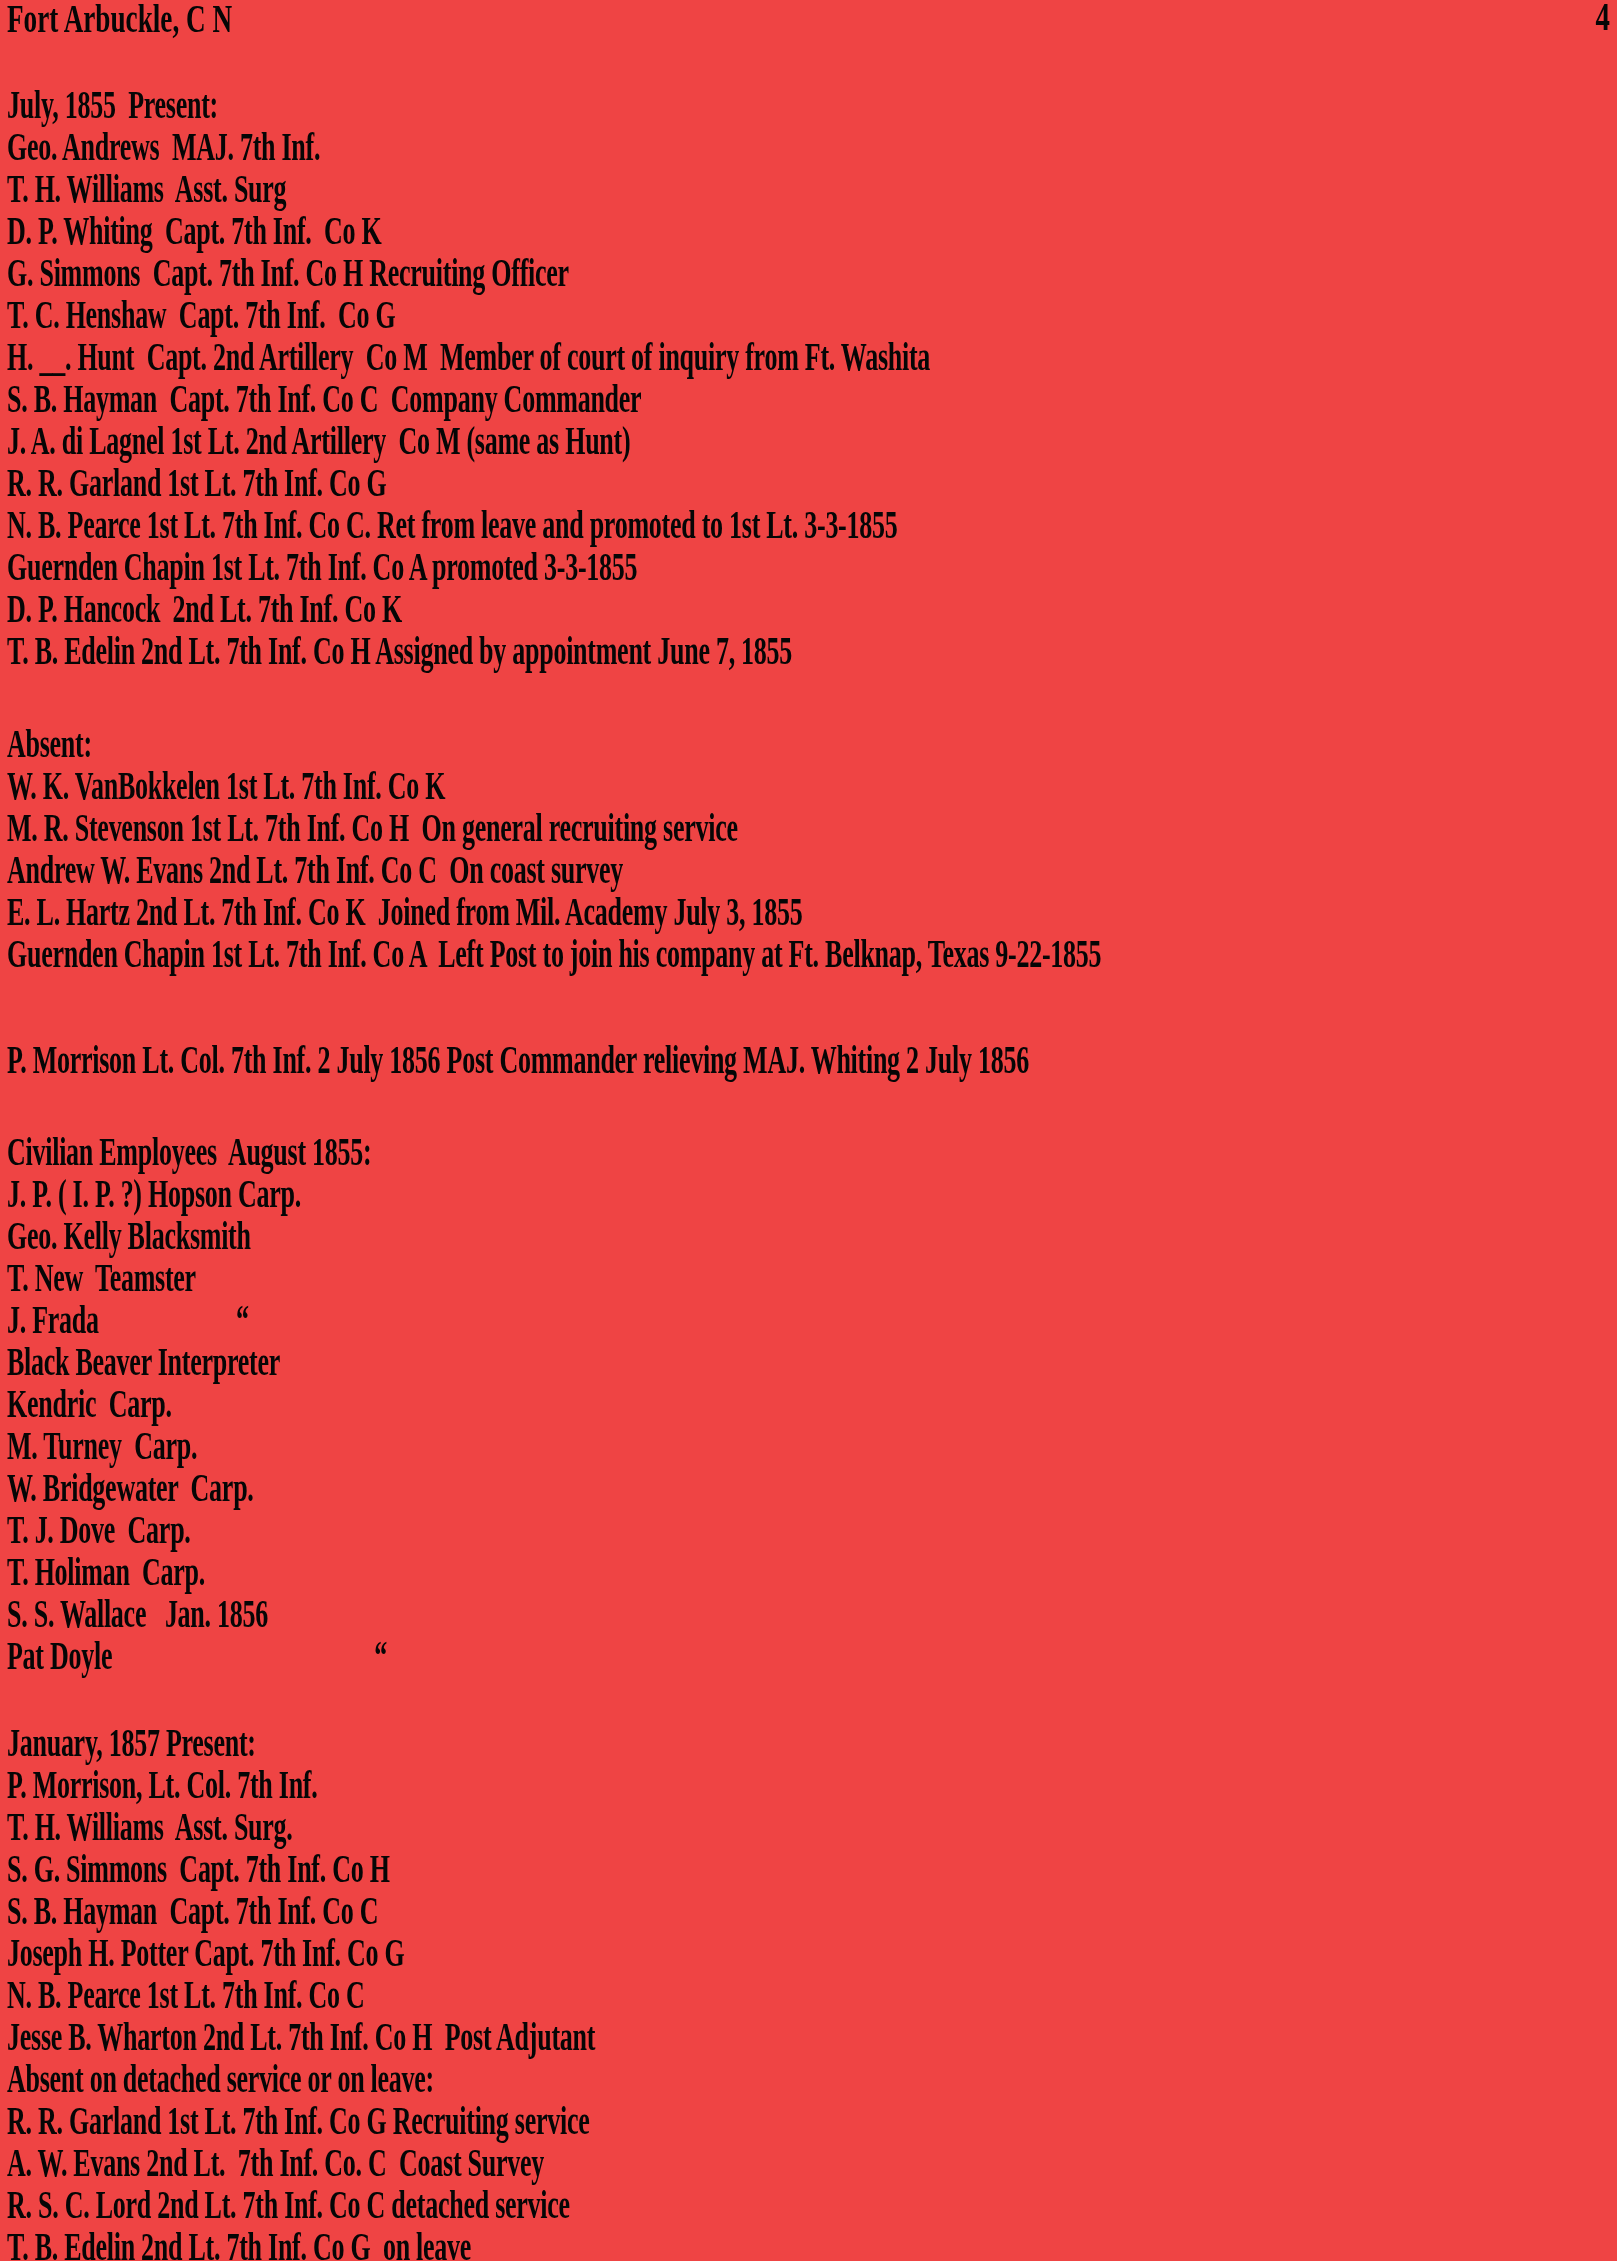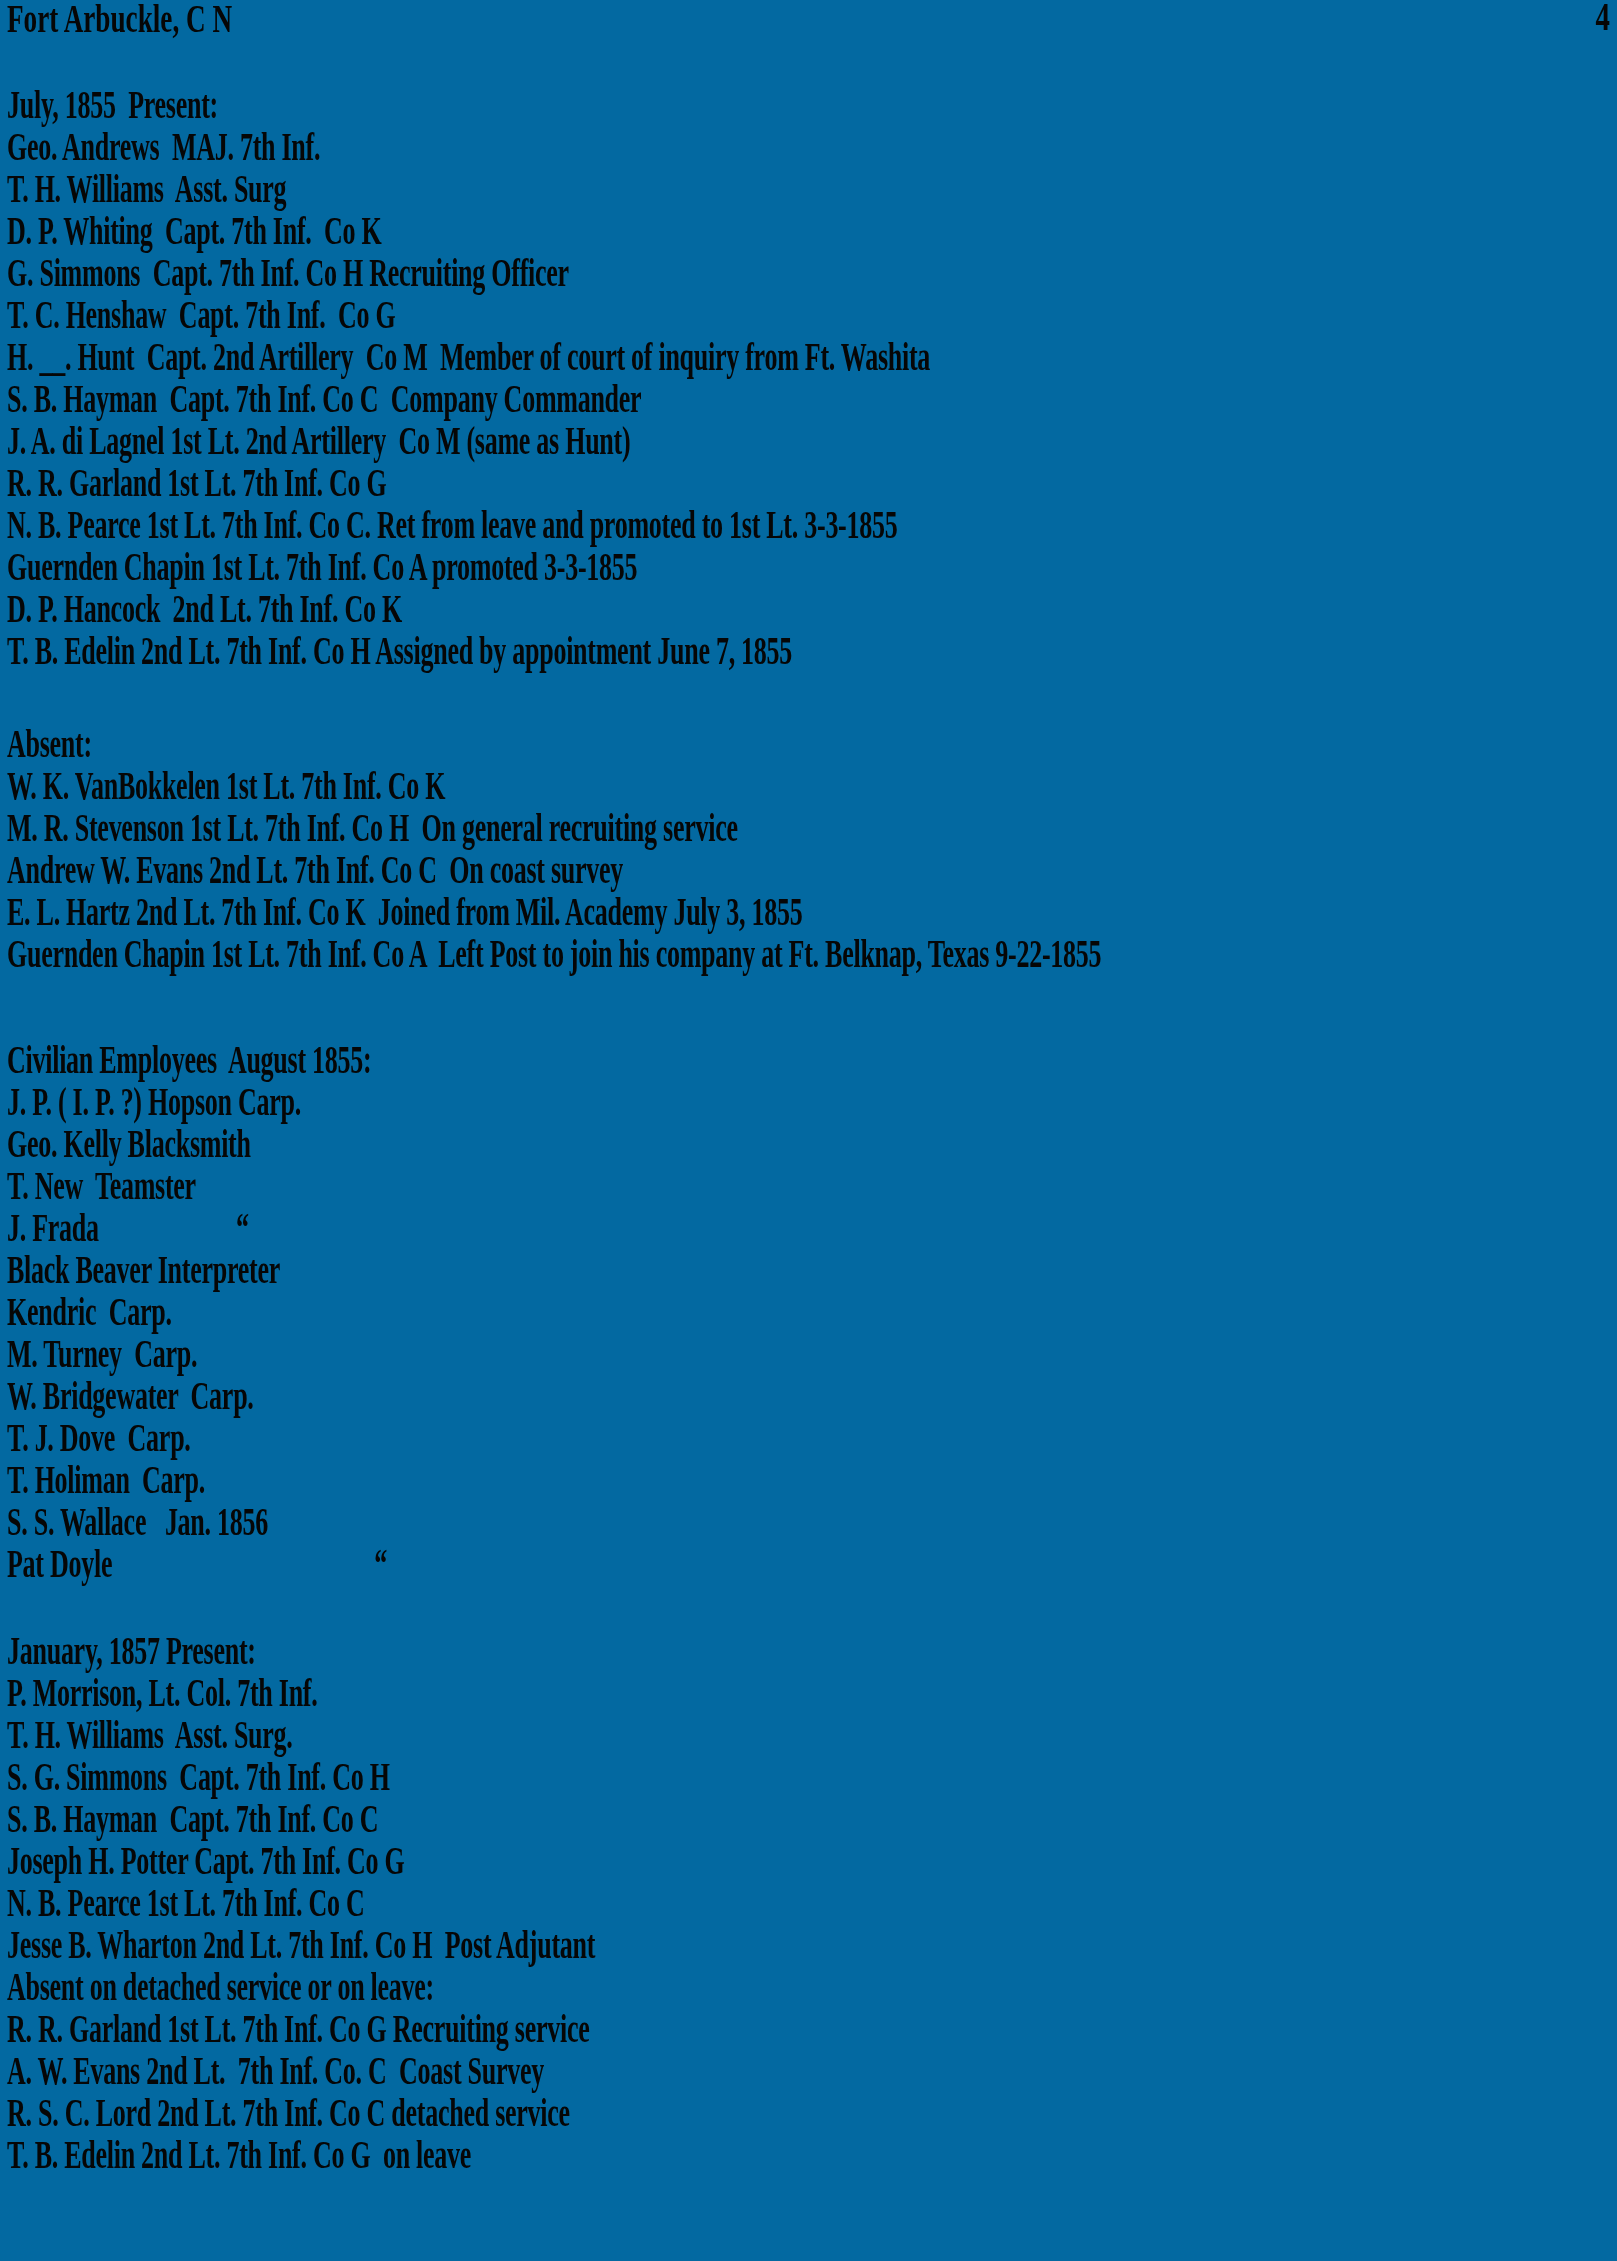--- a/index.html
+++ b/index.html
@@ -4,21 +4,21 @@
 <style>
   html, body {
     margin: 0;
     padding: 0;
     background: #ffffff;
   }
   .page {
     position: relative;
     width: 1617px;
     height: 2261px;
-    background: #0369a1;
+    background: #ef4444;
     overflow: hidden;
     font-family: "Liberation Serif", serif;
     font-weight: bold;
     color: #060606;
     -webkit-font-smoothing: antialiased;
   }
   .hdr-title {
     position: absolute;
     top: -3.4px;
     left: 6.9px;
@@ -88,20 +88,23 @@
 
     <div class="section sec-absent">
       <div class="line">Absent:</div>
       <div class="line">W. K. VanBokkelen 1st Lt. 7th Inf. Co K</div>
       <div class="line">M. R. Stevenson 1st Lt. 7th Inf. Co H  On general recruiting service</div>
       <div class="line">Andrew W. Evans 2nd Lt. 7th Inf. Co C  On coast survey</div>
       <div class="line">E. L. Hartz 2nd Lt. 7th Inf. Co K  Joined from Mil. Academy July 3, 1855</div>
       <div class="line">Guernden Chapin 1st Lt. 7th Inf. Co A  Left Post to join his company at Ft. Belknap, Texas 9-22-1855</div>
     </div>
 
+    <div class="section sec-note">
+      <div class="line">P. Morrison Lt. Col. 7th Inf. 2 July 1856 Post Commander relieving MAJ. Whiting 2 July 1856</div>
+    </div>
 
     <div class="section sec-civilian">
       <div class="line">Civilian Employees  August 1855:</div>
       <div class="line">J. P. ( I. P. ?) Hopson Carp.</div>
       <div class="line">Geo. Kelly Blacksmith</div>
       <div class="line">T. New  Teamster</div>
       <div class="line">J. Frada                      “</div>
       <div class="line">Black Beaver Interpreter</div>
       <div class="line">Kendric  Carp.</div>
       <div class="line">M. Turney  Carp.</div>

